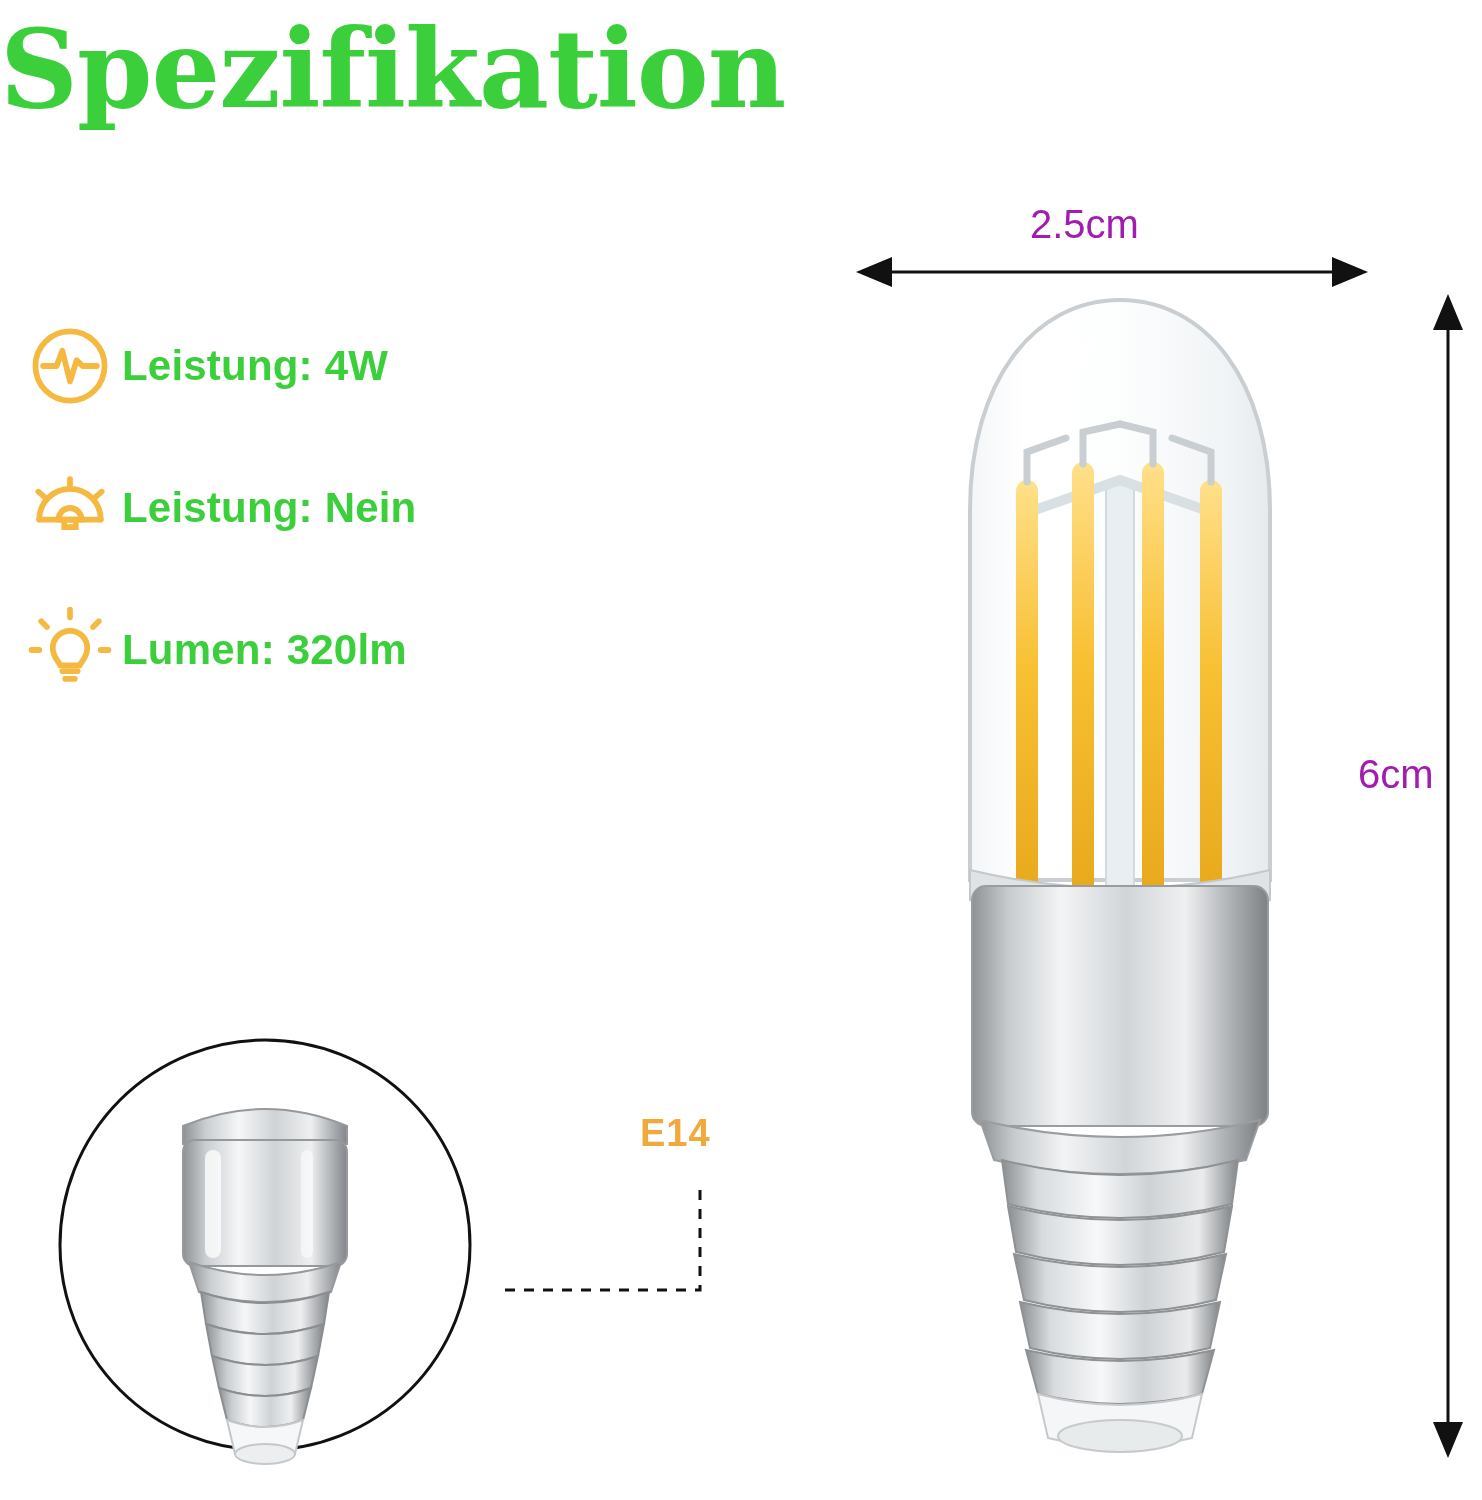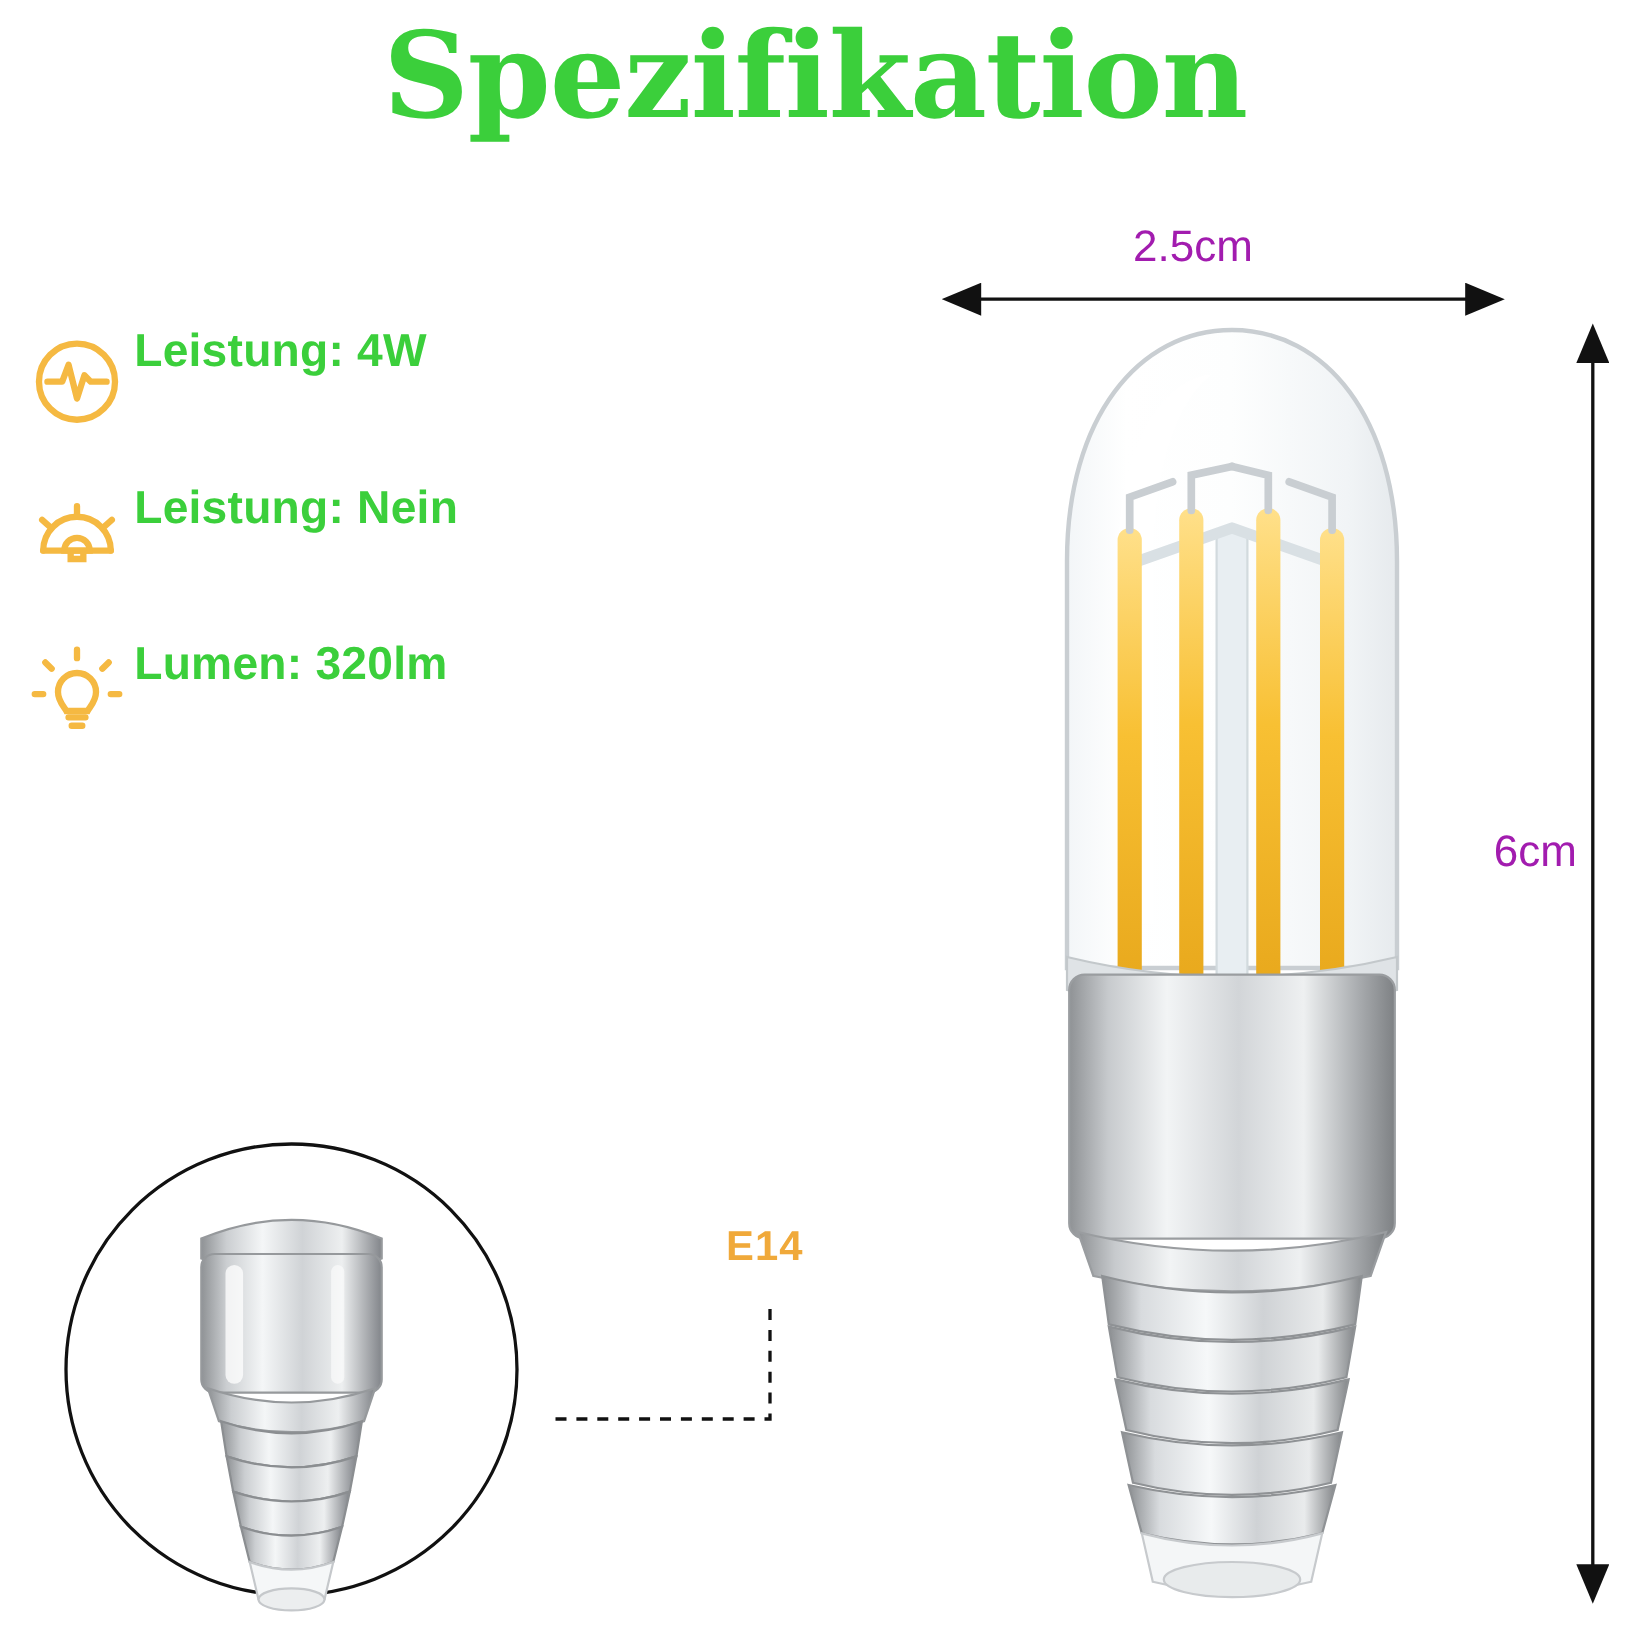--- a/index.html
+++ b/index.html
@@ -14,38 +14,38 @@
     font-family: "Liberation Sans", sans-serif;
     overflow: hidden;
   }
 
   
   #title {
     position: absolute;
     left: 0;
     top: 6px;
     width: 1482px;
-    text-align: center;
     font-family: "DejaVu Serif", serif;
     font-weight: bold;
     font-size: 108px;
     letter-spacing: -1px;
     color: #3bcf3b;
     white-space: nowrap;
   }
 
   
   #spec-list {
     position: absolute;
     left: 18px;
     top: 295px;
     width: 760px;
   }
   .spec-row {
     display: flex;
+    align-items: center;
     height: 142px;
   }
   .spec-icon {
     width: 104px;
     min-width: 104px;
     height: 104px;
     display: flex;
     align-items: center;
     justify-content: center;
   }
@@ -80,21 +80,21 @@
   
   #base-closeup {
     position: absolute;
     left: 55px;
     top: 1010px;
     width: 420px;
     height: 470px;
   }
   #e14-callout {
     position: absolute;
-    left: 660px;
+    left: 640px;
     top: 1112px;
     font-size: 38px;
     font-weight: bold;
     color: #f0a93a;
     letter-spacing: 1px;
   }
 </style>
 </head>
 <body>
 

